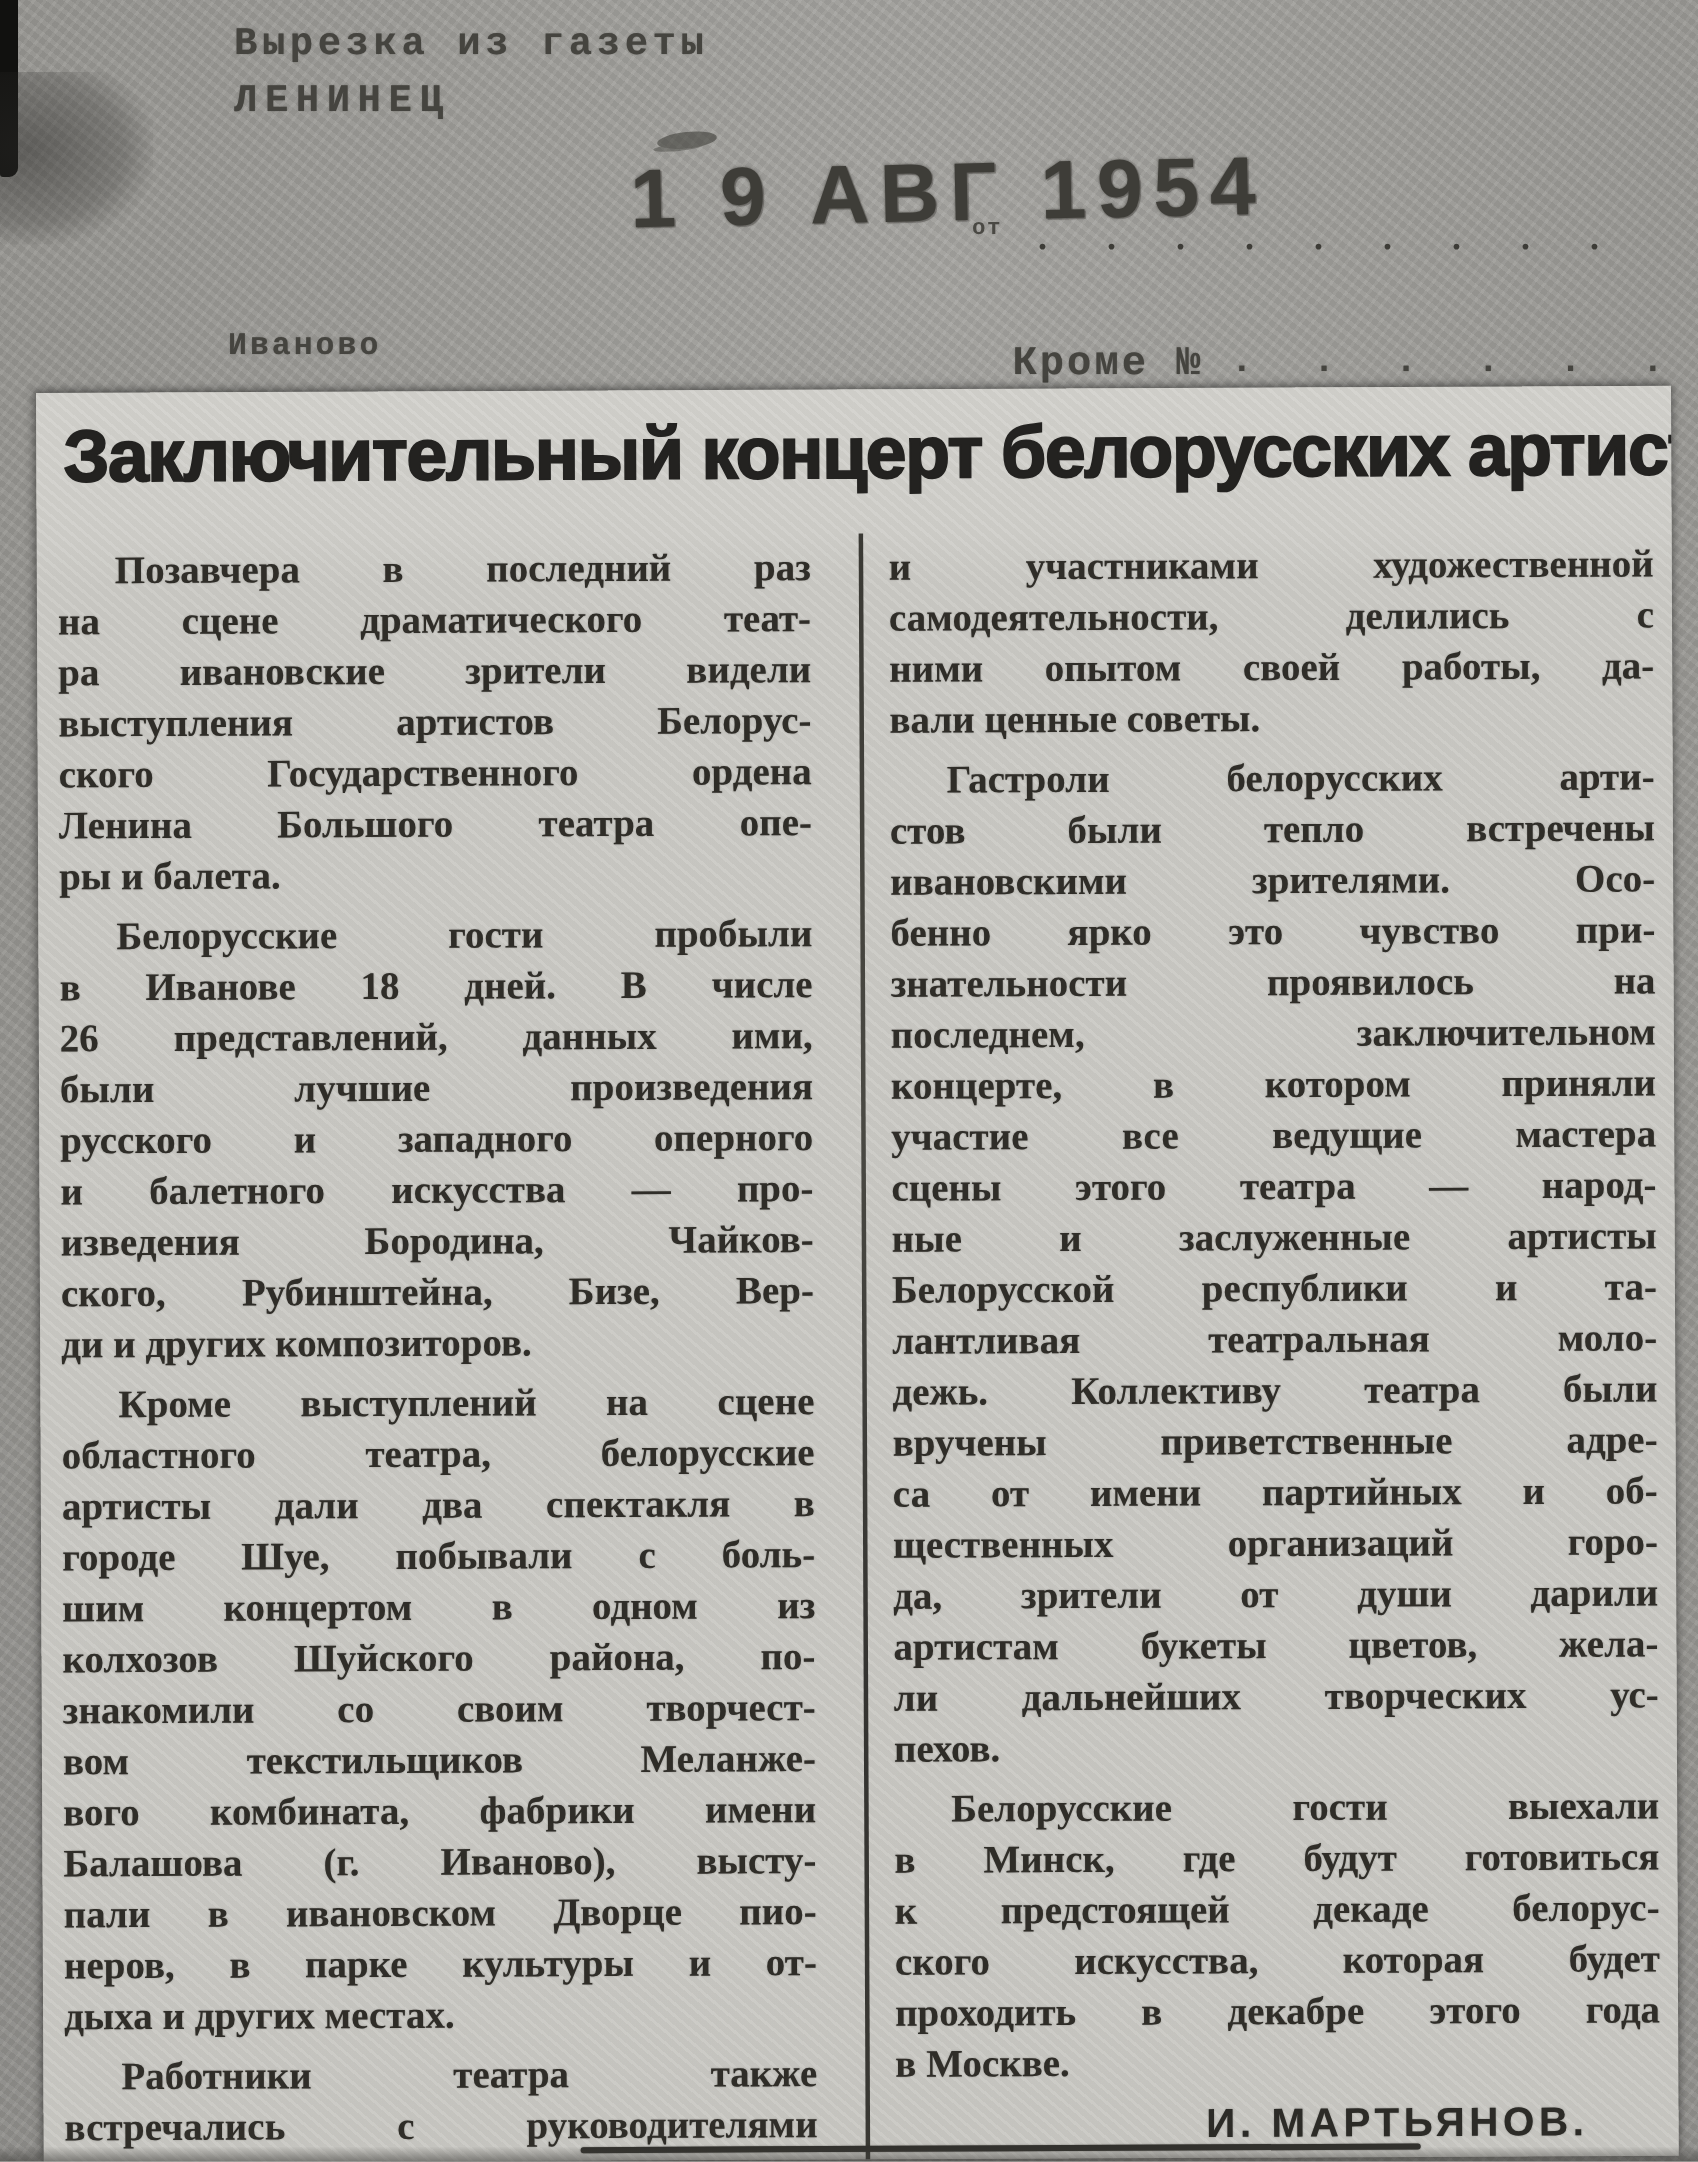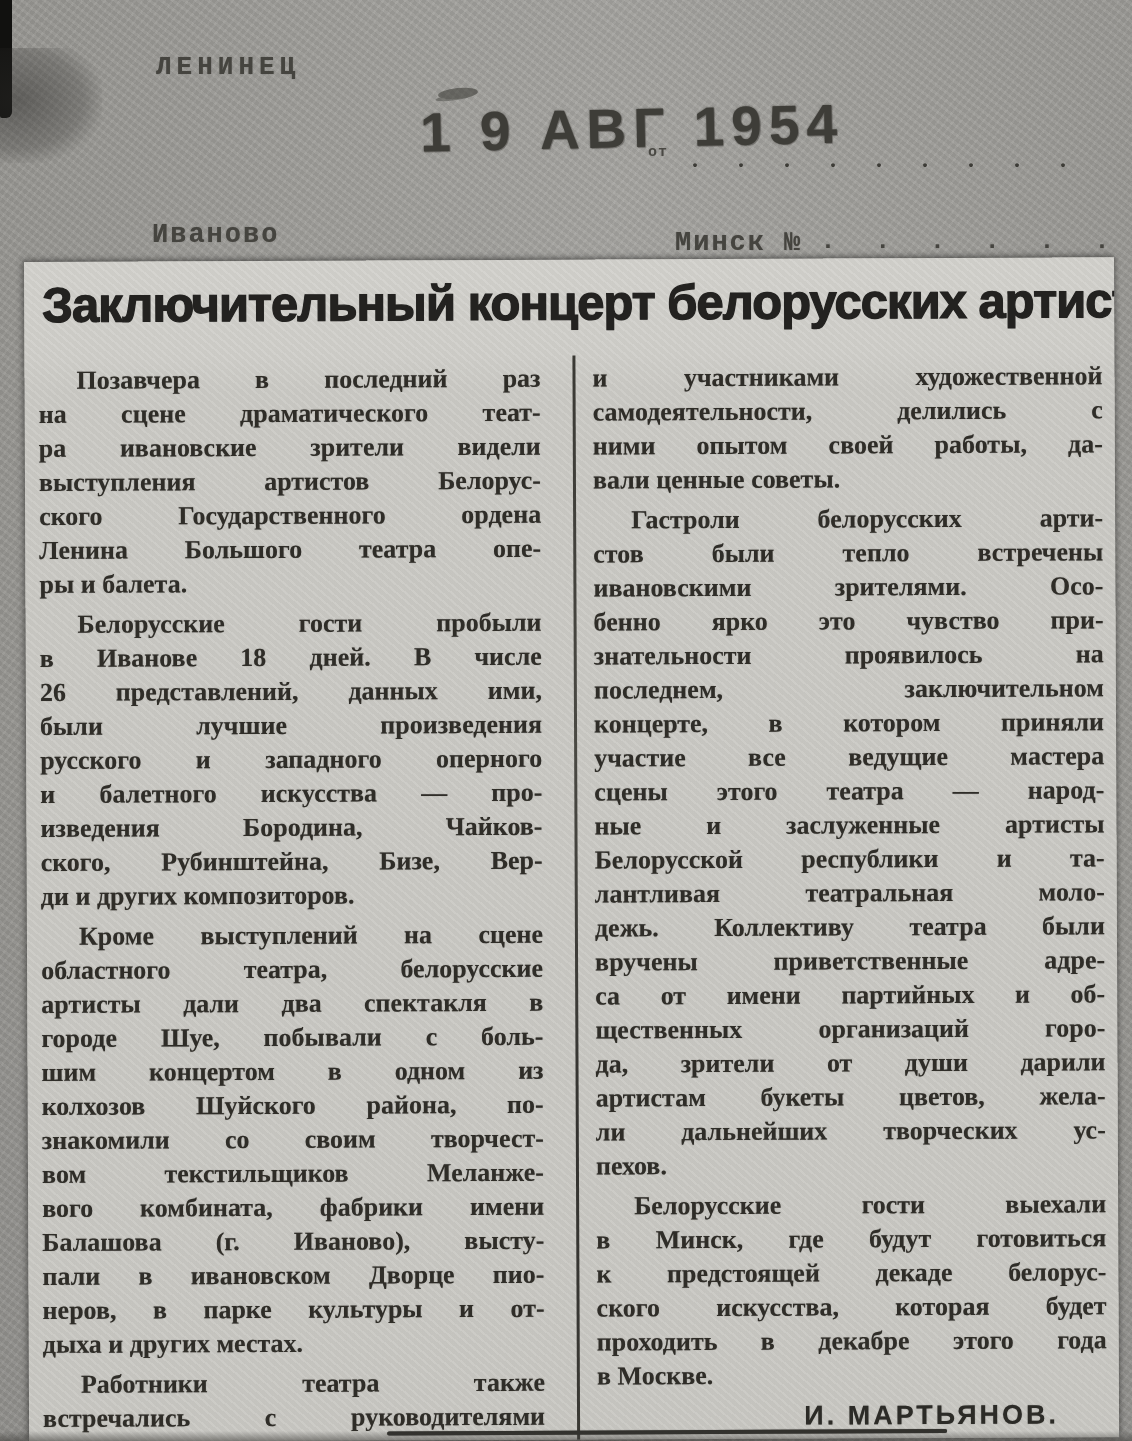--- a/index.html
+++ b/index.html
@@ -35,21 +35,21 @@
     z-index:30;
   }
   
   .typed{
     position:absolute;color:#45443f;
     font-family:"Liberation Mono", monospace;font-weight:bold;
     text-shadow:0 0 1px rgba(69,68,63,0.55);
   }
   .source-label{left:156px;top:14px;font-size:26px;letter-spacing:3px;}
   .newspaper-name{left:156px;top:52px;font-size:26px;letter-spacing:5px;}
-  .city-label{left:152px;top:220px;font-size:27px;letter-spacing:2px;}
+  .city-label{left:152px;top:220px;font-size:21px;letter-spacing:2px;}
   .issue-line{left:675px;top:228px;font-size:27px;letter-spacing:2px;}
   .issue-dots{letter-spacing:13px;font-size:24px;vertical-align:2px;}
   
   .stamp{
     position:absolute;left:420px;top:96px;z-index:3;
     font-family:"Liberation Sans", sans-serif;font-weight:bold;
     font-size:55px;letter-spacing:7px;color:#3e3d38;
     transform:rotate(-1.2deg);white-space:nowrap;
     text-shadow:0 0 2px rgba(62,61,56,0.8), 1px 1px 0 rgba(62,61,56,0.35);
   }
@@ -112,28 +112,29 @@
 </style>
 </head>
 <body>
 
 <div id="page">
 
   <div class="edge-strip-left"></div>
   <div class="corner-blotch"></div>
   <div class="stamp-smudge"></div>
 
+  <div class="typed source-label">Вырезка из газеты</div>
   <div class="typed newspaper-name">ЛЕНИНЕЦ</div>
 
   <div class="stamp-dots">. . . . . . . . .</div>
   <div class="stamp-ot">от</div>
   <div class="stamp"><span>1 9 АВГ</span> <span>1954</span></div>
 
   <div class="typed city-label">Иваново</div>
-  <div class="typed issue-line"><span>Минск №</span> <span class="issue-dots">. . . . . .</span></div>
+  <div class="typed issue-line"><span>Кроме №</span> <span class="issue-dots">. . . . . .</span></div>
 
   <div class="clipping">
     <h1 class="headline">Заключительный концерт белорусских артистов</h1>
     <div class="columns">
       <div class="col left">
           <div class="para">
             <div class="line first">Позавчера в последний раз</div>
             <div class="line">на сцене драматического теат-</div>
             <div class="line">ра ивановские зрители видели</div>
             <div class="line">выступления артистов Белорус-</div>

